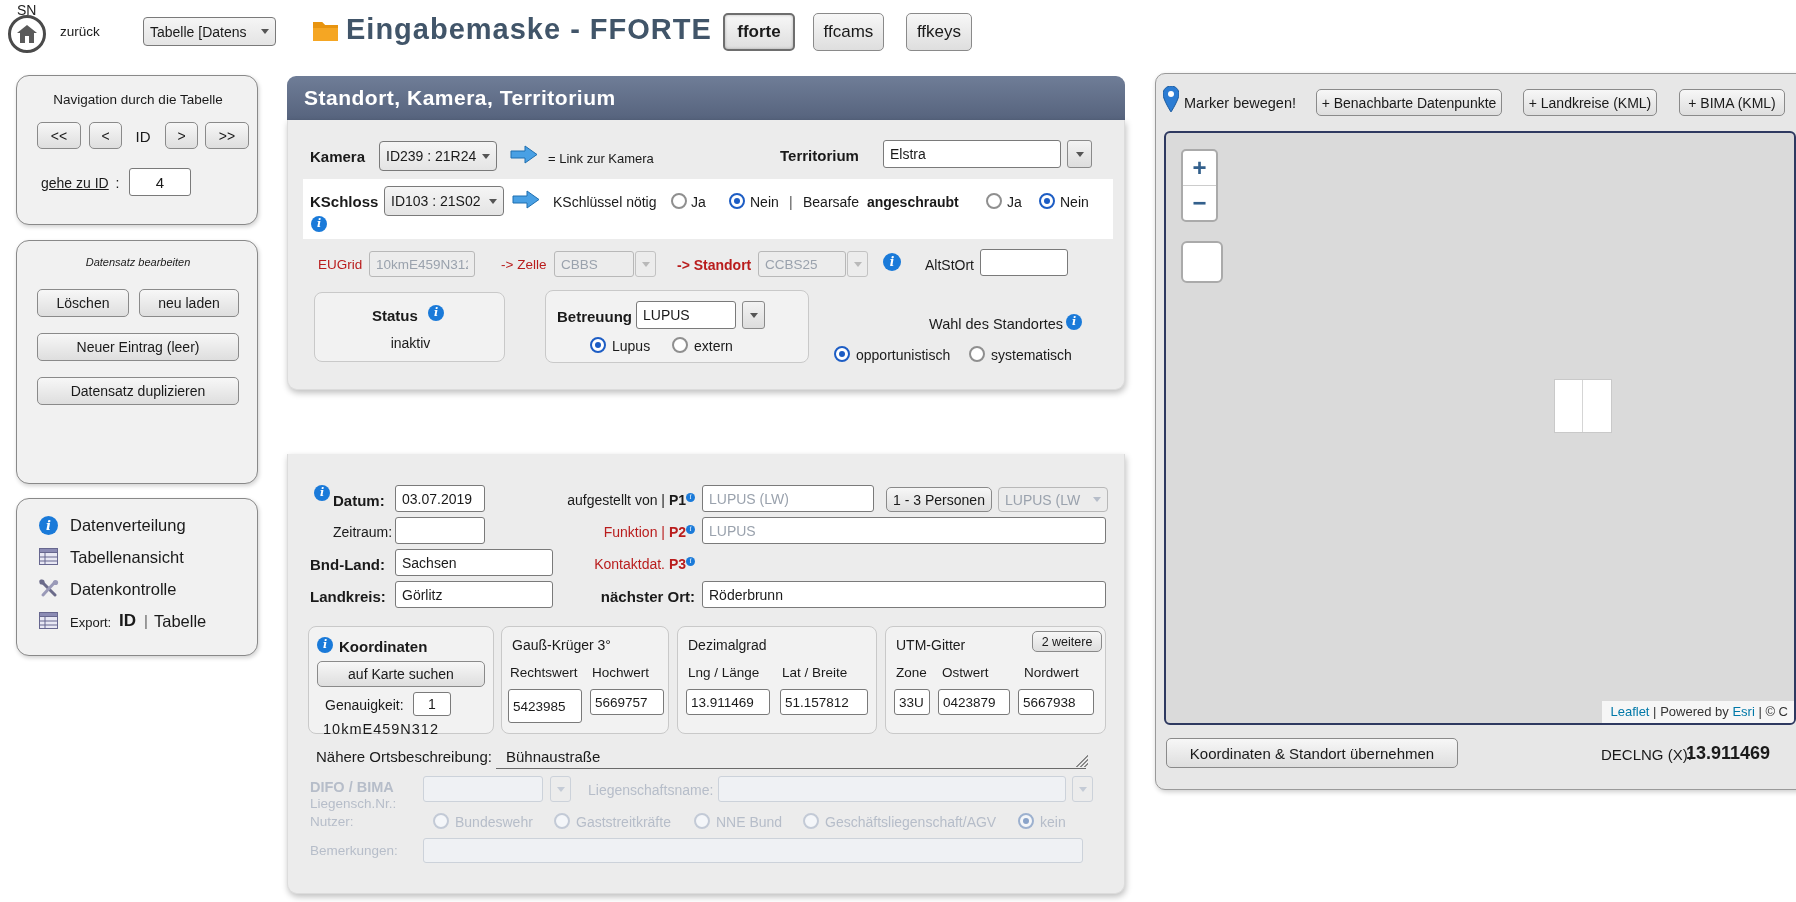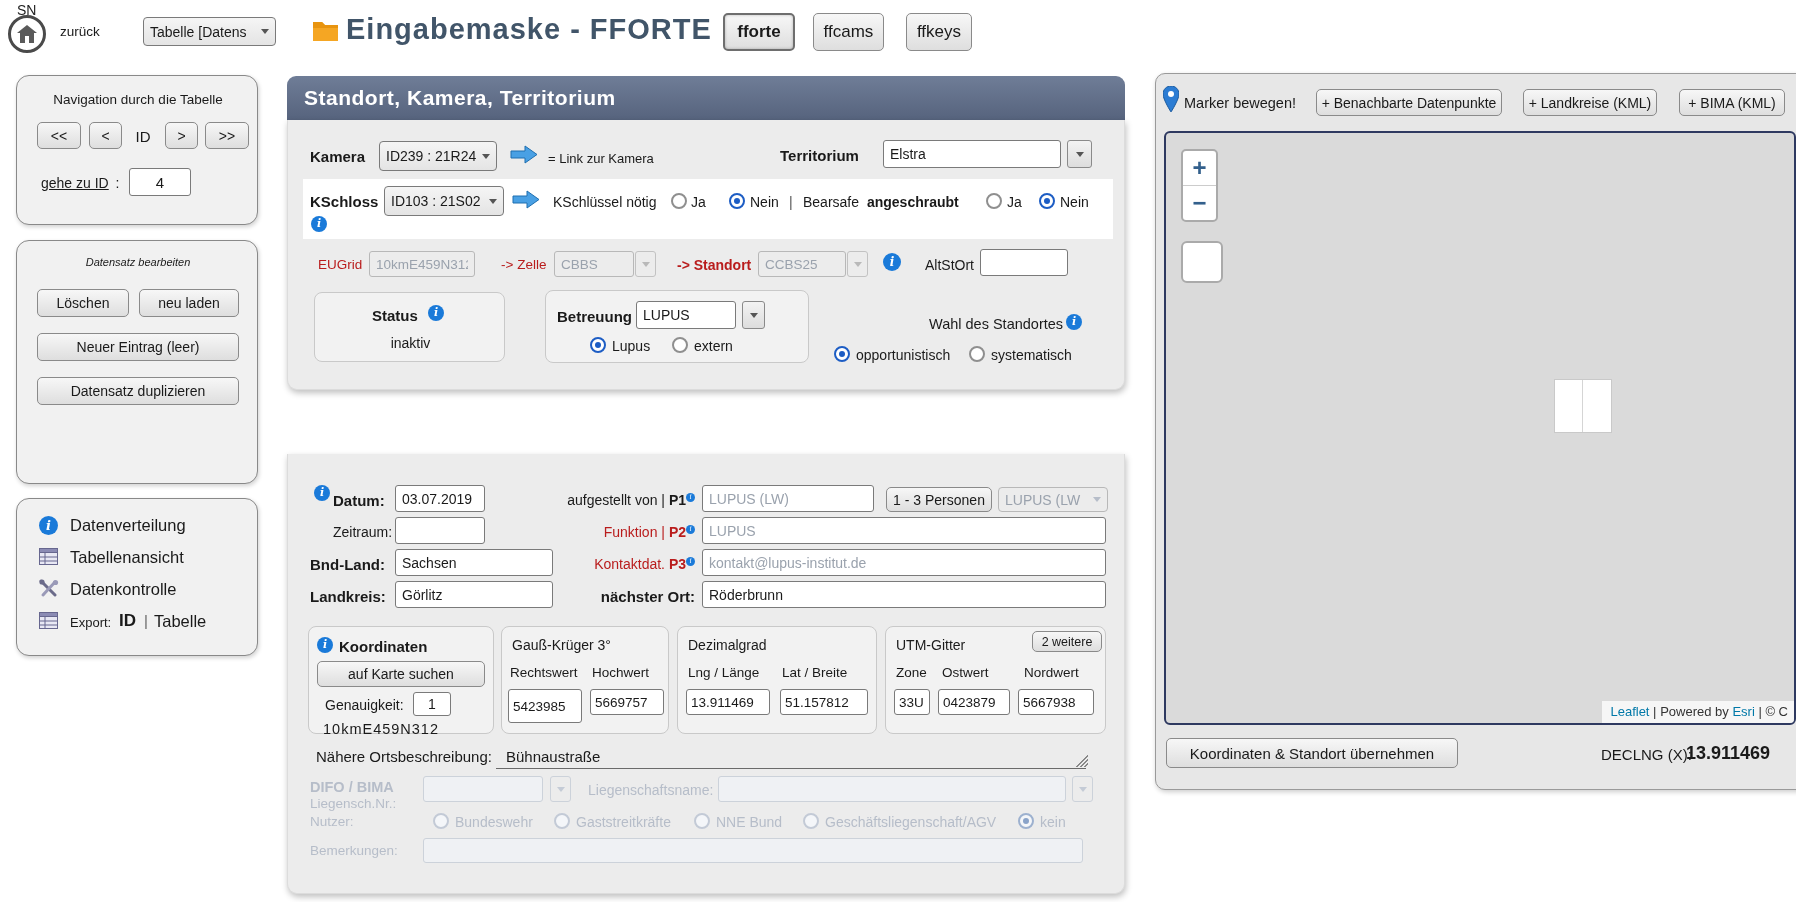--- a/index.html
+++ b/index.html
@@ -282,21 +282,20 @@
     <span class="rlabel graylbl" style="left:180px;top:70px;width:227px;">
       <span>Funktion | </span><span class="b">P2</span><span class="supdot"></span>
     </span>
     <input class="inp gray" style="left: 414px; top: 63px; width: 404px; height: 27px;" value="LUPUS">
 
     <span class="lbl b" style="left:22px;top:102px;font-size:15px;">Bnd-Land:</span>
     <input class="inp" style="left: 107px; top: 95px; width: 158px; height: 27px;" value="Sachsen">
     <span class="rlabel graylbl" style="left:180px;top:102px;width:227px;">
       <span>Kontaktdat. </span><span class="b">P3</span><span class="supdot"></span>
     </span>
-    <input class="inp gray" style="left: 414px; top: 95px; width: 404px; height: 27px;" value="kontakt@lupus-institut.de">
 
     <span class="lbl b" style="left:22px;top:134px;font-size:15px;">Landkreis:</span>
     <input class="inp" style="left: 107px; top: 127px; width: 158px; height: 27px;" value="Görlitz">
     <span class="rlabel b" style="left:180px;top:134px;width:227px;font-size:15px;">nächster Ort:</span>
     <input class="inp" style="left: 414px; top: 127px; width: 404px; height: 27px;" value="Röderbrunn">
 
     <div class="kbox" style="left:20px;top:172px;width:186px;height:108px;">
       <span class="info" style="left:8px;top:10px;"></span>
       <span class="lbl b" style="left:30px;top:11px;font-size:15px;">Koordinaten</span>
       <div class="btn" style="left:8px;top:34px;width:168px;height:26px;">auf Karte suchen</div>

